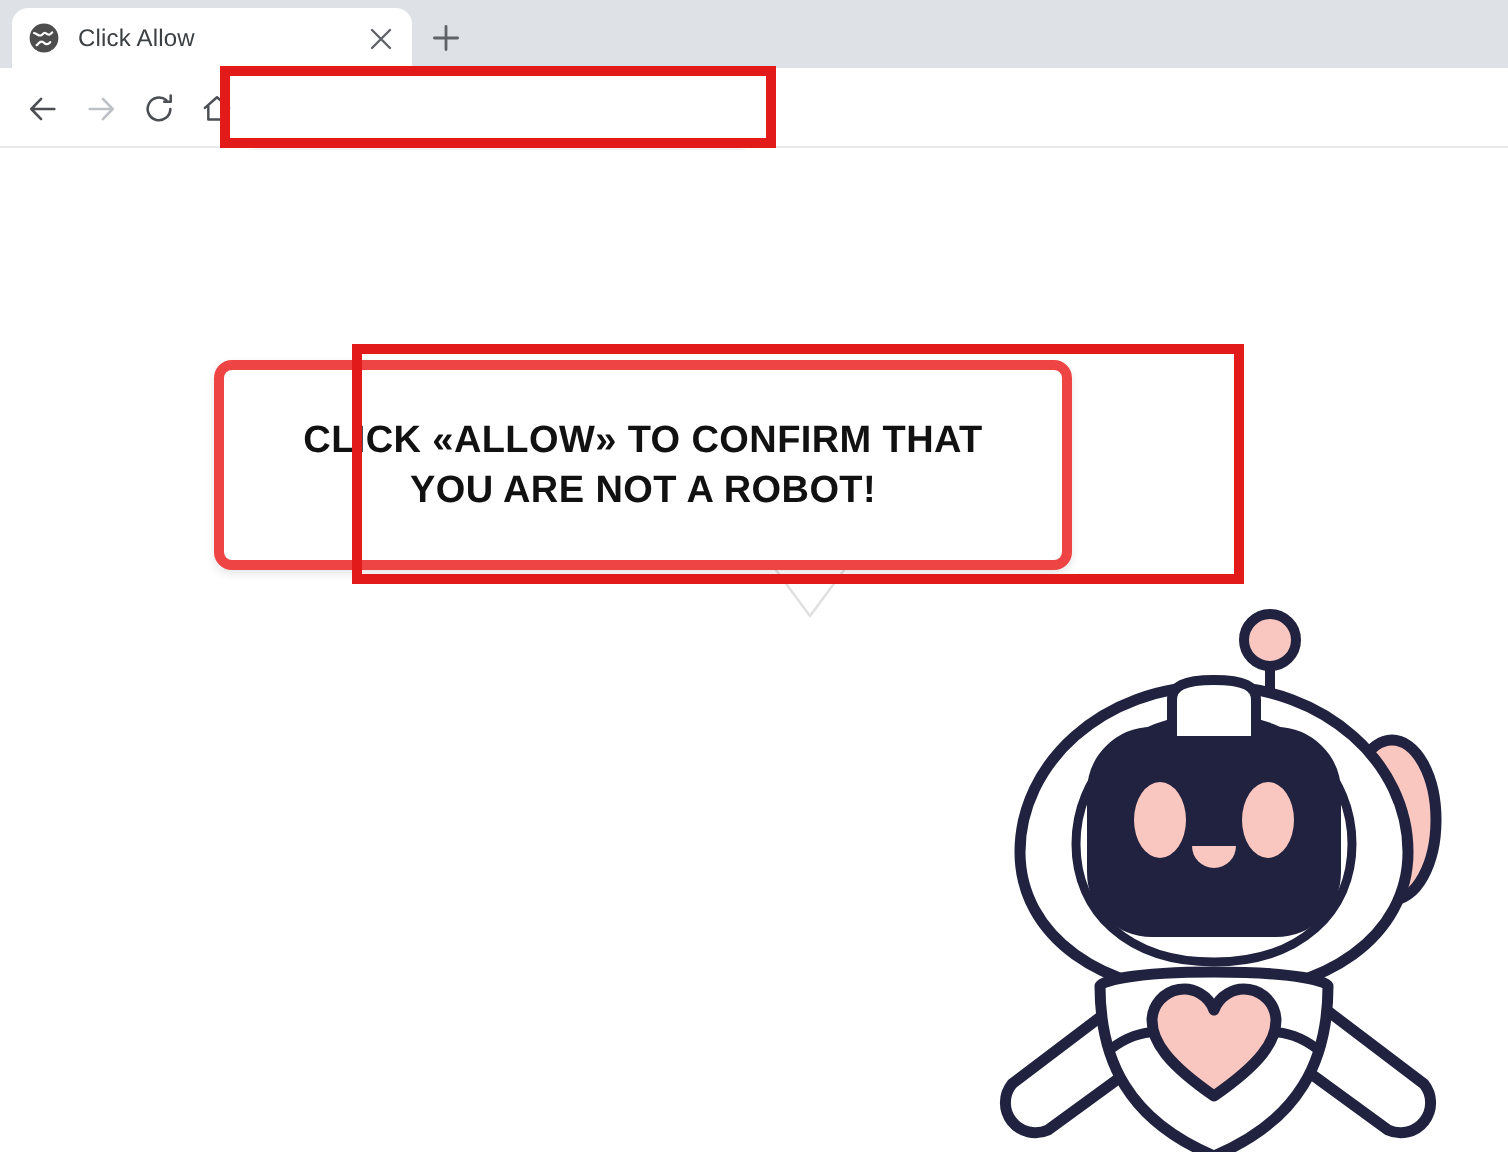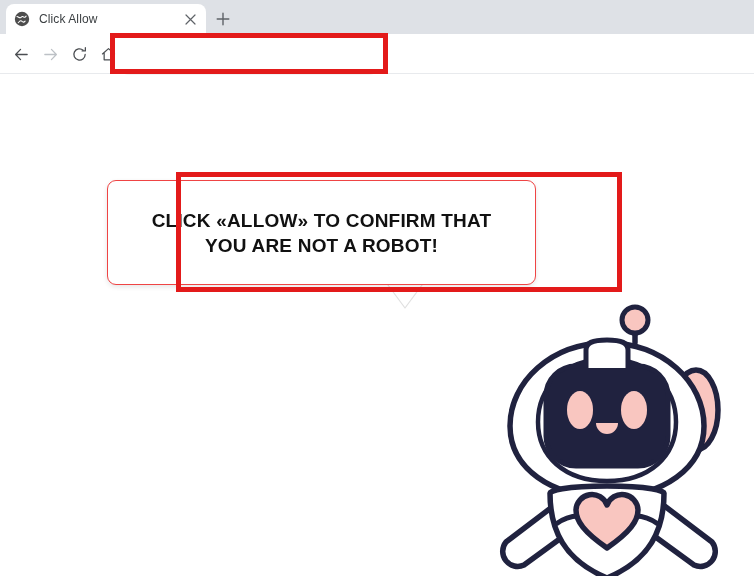--- a/index.html
+++ b/index.html
@@ -156,21 +156,21 @@
     background: #ffffff;
     overflow: hidden;
   }
 
   
   #speech-bubble {
     position: absolute;
     left: 107px; top: 105px;
     width: 429px; height: 105px;
     background: #ffffff;
-    border: 1px solid #ef4444;
+    border: 5px solid #ef4444;
     border-radius: 9px;
     box-shadow: 0 2px 5px rgba(0,0,0,0.10);
     display: flex;
     align-items: center;
     justify-content: center;
     box-sizing: border-box;
     z-index: 4;
   }
   #speech-bubble-text {
     font-family: "Liberation Sans", sans-serif;

